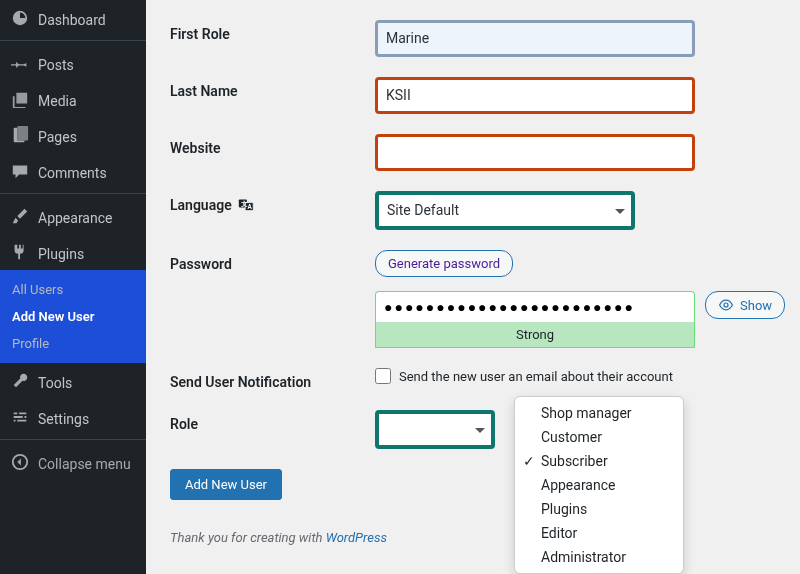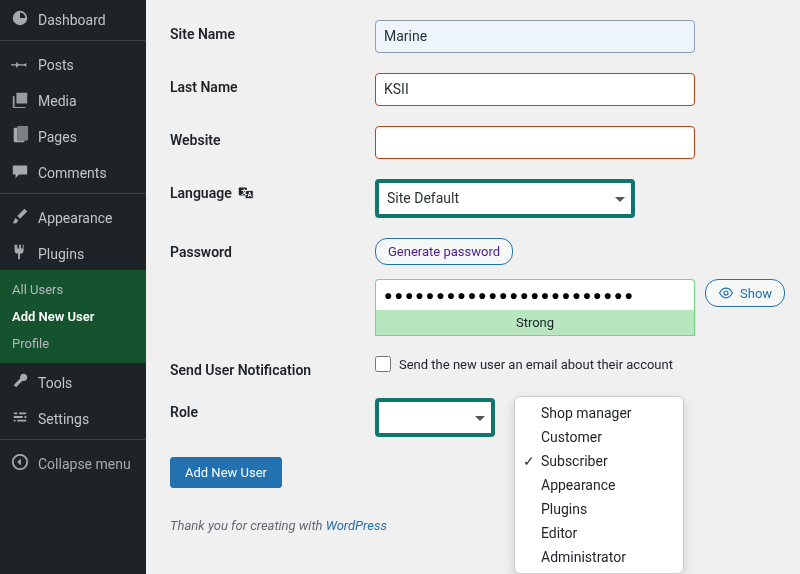--- a/index.html
+++ b/index.html
@@ -8,32 +8,32 @@
   
   .sidebar { width: 146px; background: #1d2327; color: #f0f0f1; font-size: 14px; flex-shrink: 0; }
   .side-item { display: flex; align-items: flex-end; padding: 8px 8px 8px 10px; color: #c3c4c7; cursor: pointer; position: relative; }
   .side-item .icon { width: 20px; height: 20px; margin-right: 8px; display: flex; align-items: center; justify-content: center; }
   .side-item.sep { border-top: 1px solid #3c434a; margin-top: 4px; padding-top: 12px; }
   .side-item.active { background: #2271b1; color: #fff; }
   .side-item.active::after {
     content: ""; position: absolute; right: -0px; top: 50%; transform: translateY(-50%);
     border: 8px solid transparent; border-right-color: #f0f0f1;
   }
-  .submenu { background: #14532d; padding: 6px 0; }
+  .submenu { background: #1d4ed8; padding: 6px 0; }
   .sub-item { padding: 6px 0 6px 12px; color: #b4b9be; font-size: 13px; cursor: pointer; }
   .sub-item.current { color: #fff; font-weight: 600; }
   
   
   .main { flex: 1; padding: 20px 24px; position: relative; overflow: visible; }
   .form-row { display: flex; align-items: flex-start; margin-bottom: 20px; }
   .form-label { width: 205px; font-weight: 600; font-size: 14px; color: #1d2327; padding-top: 6px; display: flex; align-items: center; gap: 6px; }
   .form-field { flex: 1; }
   .text-input {
     width: 320px; padding: 5px 8px; font-size: 14px; line-height: 1.5;
-    border: 1px solid #c2410c; border-radius: 4px; background: #fff; color: #2c3338;
+    border: 3px solid #c2410c; border-radius: 4px; background: #fff; color: #2c3338;
   }
   .text-input.highlight { background: #eef4fb; border-color: #8a9db8; }
   .select-wrap { position: relative; display: inline-block; }
   .select-input {
     width: 260px; padding: 5px 28px 5px 8px; font-size: 14px; line-height: 1.5;
     border: 4px solid #0f766e; border-radius: 4px; background: #fff; color: #2c3338; appearance: none; cursor: pointer;
   }
   .select-wrap::after {
     content: ""; position: absolute; right: 10px; top: 50%; transform: translateY(-50%);
     border: 5px solid transparent; border-top-color: #555; margin-top: 3px;
@@ -165,21 +165,21 @@
           <path d="M11 6l-4 4 4 4z"></path>
         </svg>
     </span>
     <span>Collapse menu</span>
   </div>
 </div>
 
 <div class="main">
 
   <div class="form-row">
-    <div class="form-label">Site Name</div>
+    <div class="form-label">First Role</div>
     <div class="form-field">
       <input class="text-input highlight" value="Marine" style="">
     </div>
   </div>
 
   <div class="form-row">
     <div class="form-label">Last Name</div>
     <div class="form-field">
       <input class="text-input" value="KSII" style="">
     </div>

